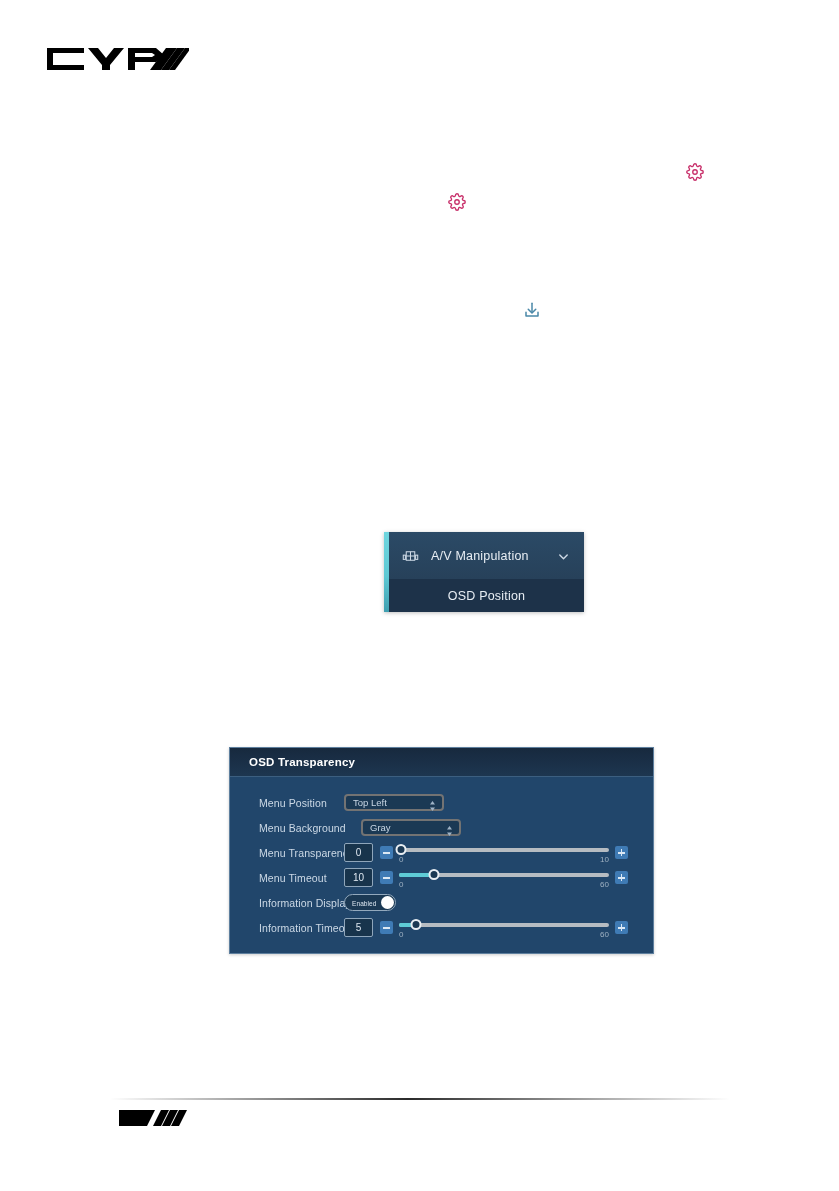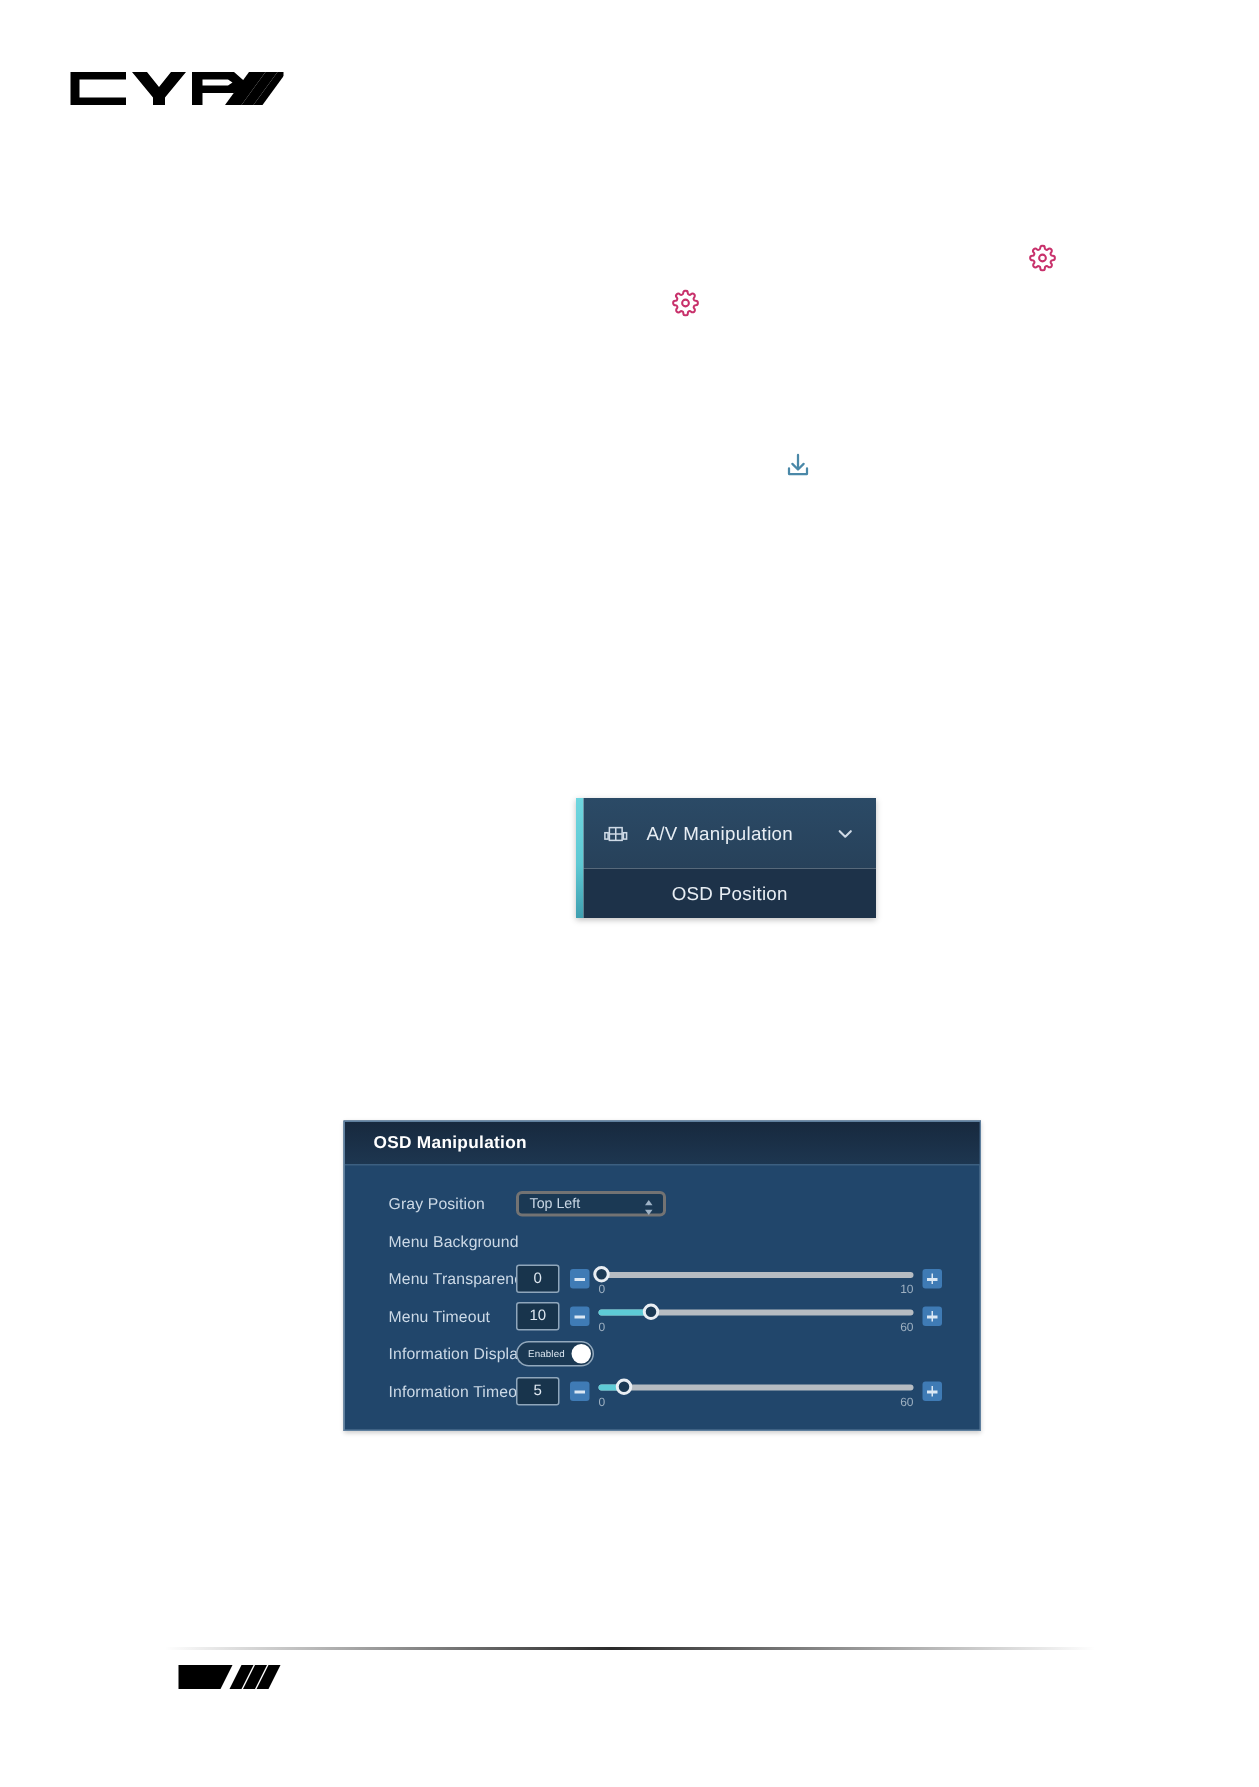--- a/index.html
+++ b/index.html
@@ -375,42 +375,53 @@
   </div>
 
   <div id="menu-sub-row">
     <span id="menu-sub-label">OSD Position</span>
   </div>
 </div>
 
 <div id="osd-panel">
 
   <div id="osd-panel-header">
-    <span id="osd-panel-title">OSD Manipulation</span>
+    <span id="osd-panel-title">OSD Transparency</span>
   </div>
 
   <div id="osd-panel-body">
 
     <div class="osd-row r-pos">
-      <span class="osd-label">Gray Position</span>
+      <span class="osd-label">Menu Position</span>
       <div class="ctrl-area">
         <div class="osd-select">
           <span class="osd-select-value">Top Left</span>
           <span class="osd-select-arrows">
             <svg viewBox="0 0 7 11" width="7" height="11">
               <path d="M3.5 0.5 L6 4 L1 4 Z" fill="#9fb3c6"></path>
               <path d="M3.5 10.5 L6 7 L1 7 Z" fill="#9fb3c6"></path>
             </svg>
           </span>
         </div>
       </div>
     </div>
 
     <div class="osd-row r-bg">
       <span class="osd-label">Menu Background</span>
+      <div class="ctrl-area">
+        <div class="osd-select">
+          <span class="osd-select-value">Gray</span>
+          <span class="osd-select-arrows">
+            <svg viewBox="0 0 7 11" width="7" height="11">
+              <path d="M3.5 0.5 L6 4 L1 4 Z" fill="#9fb3c6"></path>
+              <path d="M3.5 10.5 L6 7 L1 7 Z" fill="#9fb3c6"></path>
+            </svg>
+          </span>
+        </div>
+      </div>
     </div>
 
     <div class="osd-row r-trans">
       <span class="osd-label">Menu Transparency</span>
       <div class="ctrl-area">
         <div class="osd-numfield">0</div>
         <div class="osd-stepbtn minus"></div>
         <div class="osd-slider-wrap">
           <div class="osd-track"></div>
           <div class="osd-fill" style="width:0%"></div>

